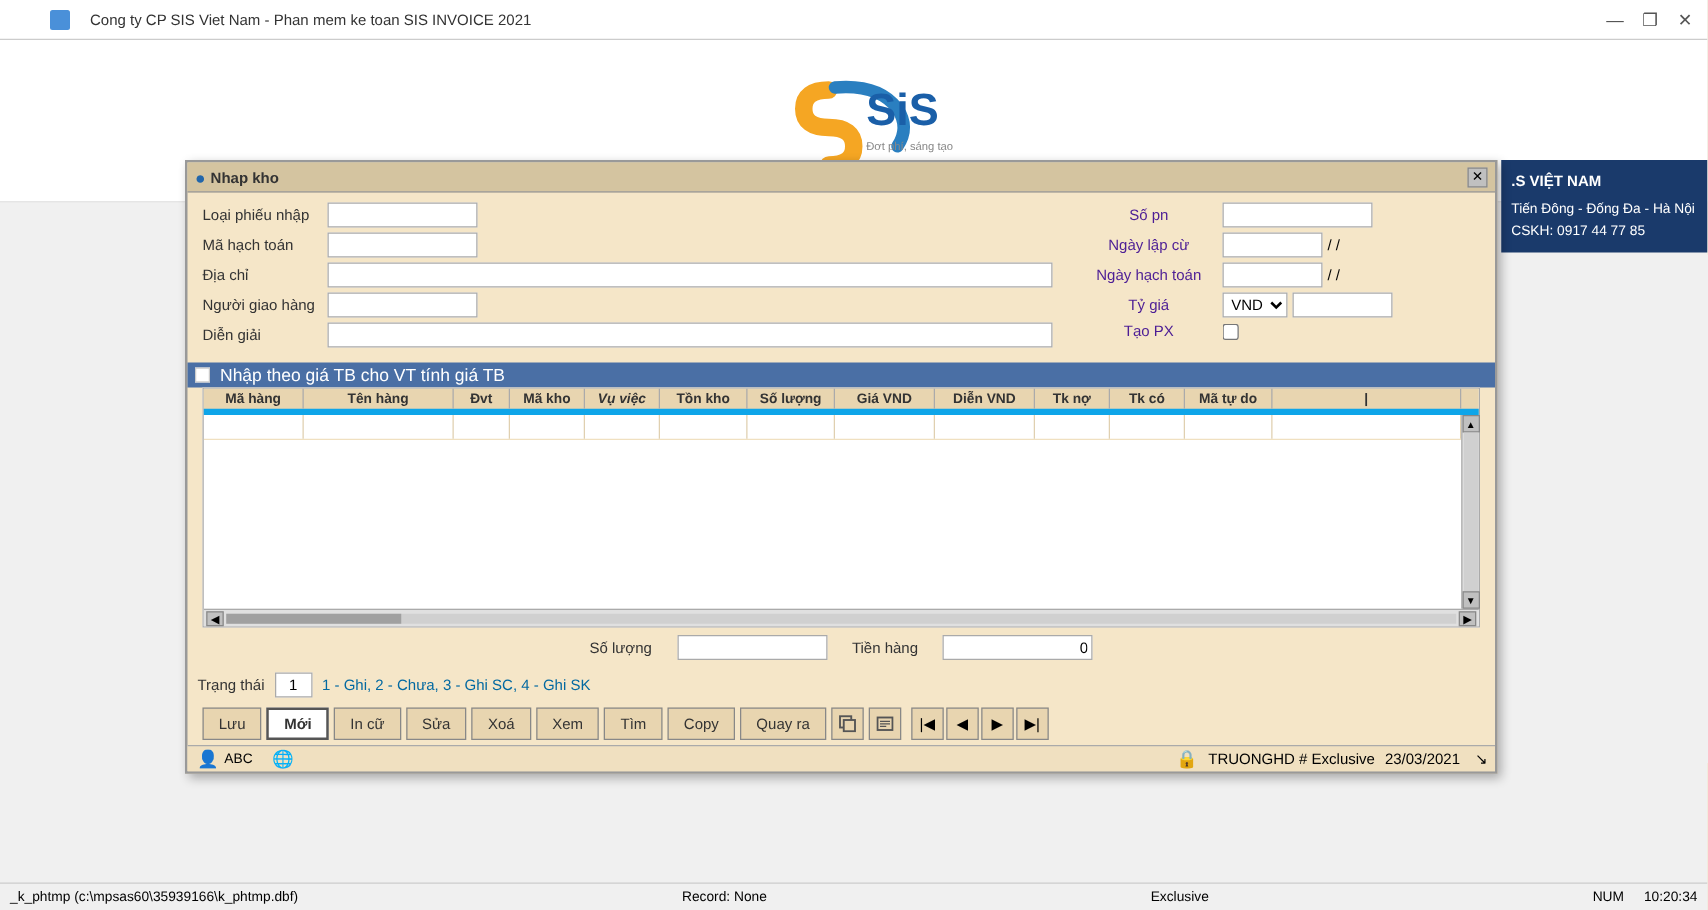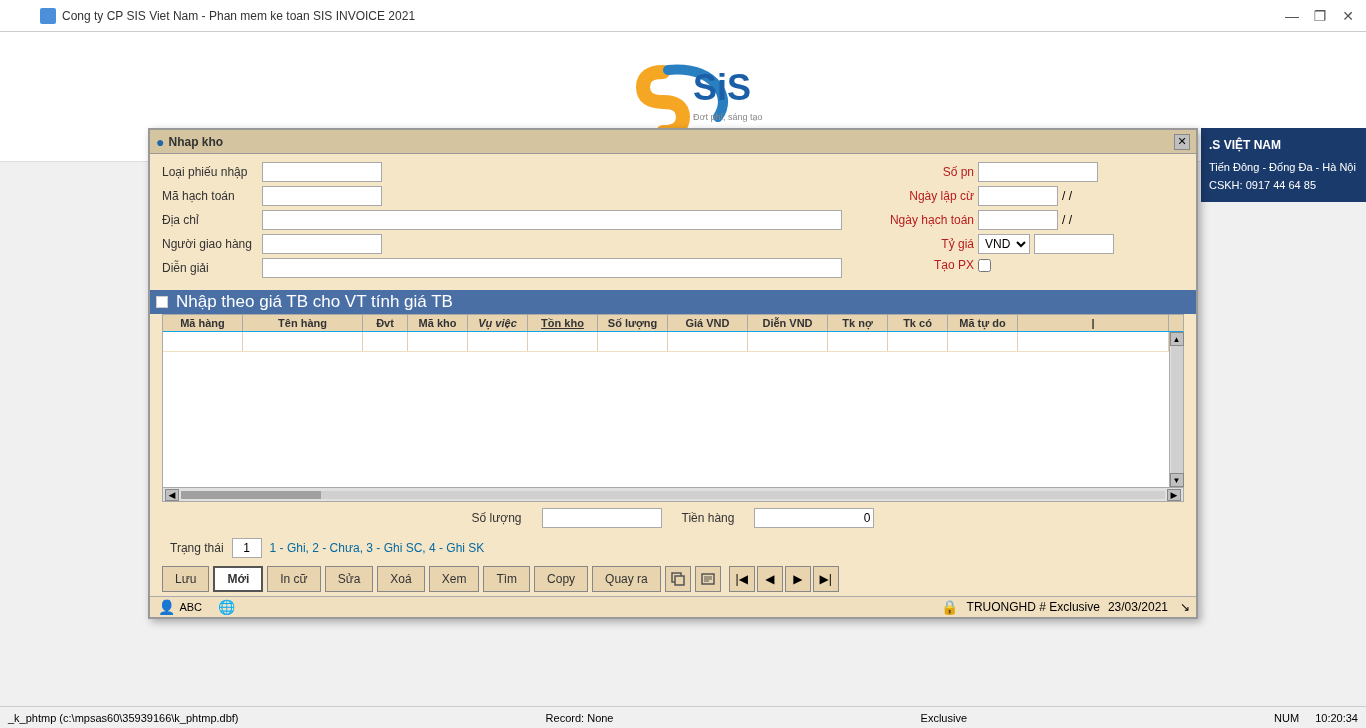--- a/index.html
+++ b/index.html
@@ -19,21 +19,21 @@
       background: #fff;
       display: flex;
       align-items: center;
       padding: 0 8px;
       border-bottom: 1px solid #ccc;
       justify-content: space-between;
     }
     .title-bar-left {
       display: flex;
       align-items: center;
-      gap: 6px;
+      gap: 16px;
       font-size: 12px;
       color: #333;
       padding-left: 32px;
     }
     .title-bar-icon {
       width: 16px;
       height: 16px;
       background: #4a90d9;
       border-radius: 2px;
       display: inline-block;
@@ -136,23 +136,23 @@
     .form-input-md { width: 120px; }
     .form-input-lg { width: 580px; }
     .form-input-date { width: 80px; }
     .right-row {
       display: flex;
       align-items: center;
       gap: 4px;
     }
     .right-label {
       font-size: 12px;
-      color: #b91c1c;
+      color: #4c1d95;
       min-width: 110px;
-      text-align: right;
+      text-align: center;
     }
     .date-slash {
       font-size: 12px;
     }
 
     
     .form-two-col {
       display: flex;
       justify-content: space-between;
       align-items: flex-start;
@@ -170,37 +170,37 @@
       border: 1px solid #aaa;
       background: #fff;
       font-size: 12px;
       padding: 0 2px;
     }
 
     
     .toolbar-hint {
       background: #4a6fa5;
       color: #fff;
-      font-size: 17px;
+      font-size: 14px;
       padding: 2px 6px;
       display: flex;
       align-items: center;
       gap: 8px;
       margin-bottom: 0;
     }
     .hint-checkbox {
       width: 12px;
       height: 12px;
       border: 1px solid #ccc;
       background: #fff;
     }
     .grid-header {
       display: flex;
       background: #e8d5b0;
-      border-bottom: 1px solid #0ea5e9;
+      border-bottom: 5px solid #0ea5e9;
     }
     .grid-col {
       border-right: 1px solid #aaa;
       padding: 2px 4px;
       font-size: 11px;
       font-weight: bold;
       color: #333;
       text-align: center;
       white-space: nowrap;
       overflow: hidden;
@@ -272,21 +272,21 @@
       background: #fff;
       padding: 1px 3px;
       font-size: 12px;
       width: 120px;
     }
 
     
     .status-row {
       display: flex;
       align-items: center;
-      padding: 4px 20px;
+      padding: 4px 8px;
       gap: 8px;
     }
     .status-label {
       font-size: 12px;
       color: #333;
     }
     .status-input {
       width: 30px;
       height: 20px;
       border: 1px solid #aaa;
@@ -453,21 +453,21 @@
 
       <text x="90" y="38" font-size="36" font-weight="900" fill="#1a5fa8" font-family="Arial">SiS</text>
       <text x="90" y="58" font-size="9" fill="#888" font-family="Arial">Đơt phí, sáng tạo, hiệu quả</text>
     </svg>
   </div>
 </div>
 
 <div class="right-panel">
   <div class="right-panel-title">.S VIỆT NAM</div>
   <div>Tiến Đông - Đống Đa - Hà Nội</div>
-  <div>CSKH: 0917 44 64 85</div>
+  <div>CSKH: 0917 44 77 85</div>
 </div>
 
 <div class="dialog">
 
   <div class="dialog-titlebar">
     <div class="dialog-title">
       <span style="color:#2266aa; font-size:14px;">●</span>
       <span>Nhap kho</span>
     </div>
     <div class="dialog-close-btn">✕</div>
@@ -536,21 +536,21 @@
   </div>
 
   <div style="margin: 0 12px; border: 1px solid #aaa; background:#fff;">
 
     <div class="grid-header">
       <div class="grid-col" style="width:80px;">Mã hàng</div>
       <div class="grid-col" style="width:120px;">Tên hàng</div>
       <div class="grid-col" style="width:45px;">Đvt</div>
       <div class="grid-col" style="width:60px;">Mã kho</div>
       <div class="grid-col" style="width:60px;font-style:italic;">Vụ việc</div>
-      <div class="grid-col" style="width:70px;text-decoration:underline;">Tồn kho</div>
+      <div class="grid-col" style="width:70px;">Tồn kho</div>
       <div class="grid-col" style="width:70px;">Số lượng</div>
       <div class="grid-col" style="width:80px;">Giá VND</div>
       <div class="grid-col" style="width:80px;">Diễn VND</div>
       <div class="grid-col" style="width:60px;">Tk nợ</div>
       <div class="grid-col" style="width:60px;">Tk có</div>
       <div class="grid-col" style="width:70px;">Mã tự do</div>
       <div class="grid-col" style="flex:1;">|</div>
       <div style="width:14px;"></div>
     </div>
 

